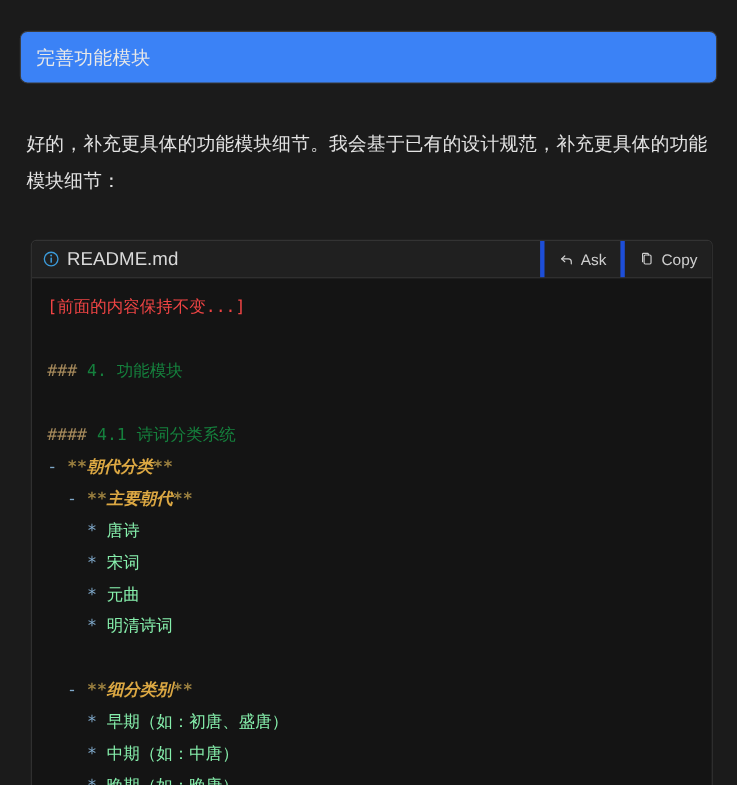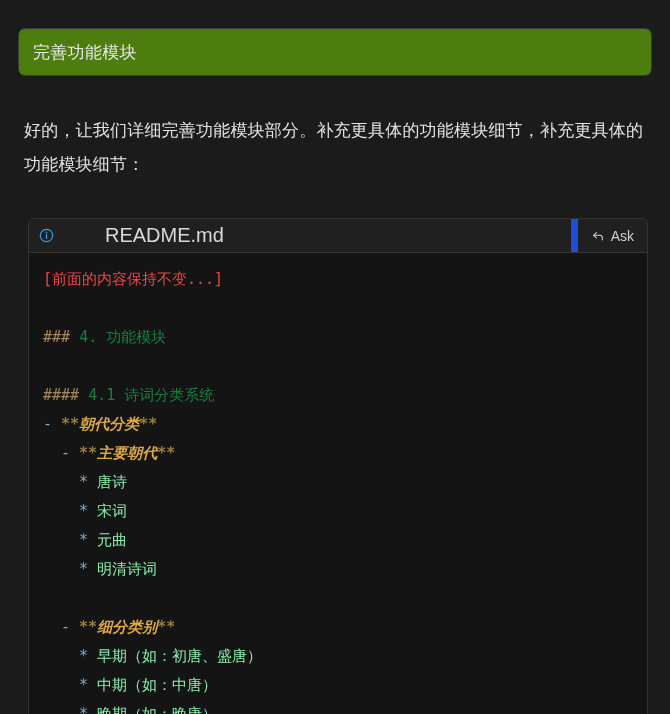--- a/index.html
+++ b/index.html
@@ -17,21 +17,21 @@
   }
 
   
   .prompt-box {
     position: absolute;
     left: 18px;
     top: 28px;
     width: 634px;
     height: 48px;
     box-sizing: border-box;
-    background: #4d7c0f;
+    background: #3b82f6;
     border: 1px solid #3a3a3a;
     border-radius: 7px;
     display: flex;
     align-items: center;
     padding: 0 14px;
   }
   .prompt-text {
     font-size: 17px;
     color: #e8e8e8;
     letter-spacing: 0.3px;
@@ -79,36 +79,35 @@
     gap: 7px;
     padding-left: 10px;
     min-width: 0;
   }
   .info-icon {
     width: 15px; height: 15px;
     flex: 0 0 auto;
     display: block;
   }
   .cb-filename {
-    font-size: 20px;
+    font-size: 17px;
     color: #d9d9d9;
     white-space: nowrap;
     overflow: hidden;
     text-overflow: ellipsis;
-    margin-left: 44px;
   }
 
   .cb-action {
     flex: 0 0 auto;
     display: flex;
     align-items: center;
     justify-content: center;
     gap: 6px;
     padding: 0 13px;
-    border-left: 7px solid #1d4ed8;
+    border-left: 4px solid #1d4ed8;
     font-size: 14px;
     color: #cfcfcf;
     cursor: pointer;
     user-select: none;
   }
   .cb-action svg { display: block; flex: 0 0 auto; }
 
   
   .cb-body {
     padding: 12px 0 0 0;
@@ -135,21 +134,21 @@
   .tok-star    { color: #7fa8c9; }   
   .tok-head    { color: #15803d; }
 </style>
 </head>
 <body>
 
 <div class="prompt-box">
   <span class="prompt-text">完善功能模块</span>
 </div>
 
-<div class="assistant-paragraph">好的，让我们详细完善功能模块部分。补充更具体的功能模块细节，补充更具体的功能模块细节：</div>
+<div class="assistant-paragraph">好的，补充更具体的功能模块细节。我会基于已有的设计规范，补充更具体的功能模块细节：</div>
 
 <div class="code-block">
 
   <div class="cb-header">
 
     <div class="cb-filename-wrap">
       <svg class="info-icon" viewBox="0 0 16 16">
         <circle cx="8" cy="8" r="6.6" fill="none" stroke="#3b9ad9" stroke-width="1.3"></circle>
         <circle cx="8" cy="4.6" r="0.95" fill="#3b9ad9"></circle>
         <rect x="7.3" y="6.5" width="1.5" height="5.1" rx="0.5" fill="#3b9ad9"></rect>
@@ -158,19 +157,26 @@
     </div>
 
     <div class="cb-action">
       <svg width="14" height="14" viewBox="0 0 16 16">
         <path d="M6.2 4.2 L3 7.2 L6.2 10.2" fill="none" stroke="#cfcfcf" stroke-width="1.25" stroke-linecap="round" stroke-linejoin="round"></path>
         <path d="M3 7.2 L10 7.2 Q13 7.2 13 10.4 L13 12.4" fill="none" stroke="#cfcfcf" stroke-width="1.25" stroke-linecap="round" stroke-linejoin="round"></path>
       </svg>
       <span>Ask</span>
     </div>
 
+    <div class="cb-action">
+      <svg width="14" height="14" viewBox="0 0 16 16">
+        <rect x="5.2" y="3.2" width="7.2" height="9.4" rx="1.3" fill="none" stroke="#cfcfcf" stroke-width="1.2"></rect>
+        <path d="M9.6 3.2 L9.6 2.4 Q9.6 1.6 8.8 1.6 L4.4 1.6 Q3.6 1.6 3.6 2.4 L3.6 10.2" fill="none" stroke="#cfcfcf" stroke-width="1.2" stroke-linecap="round"></path>
+      </svg>
+      <span>Copy</span>
+    </div>
 
 
   </div>
 
   <div class="cb-body" id="code-body"><div class="code-line" style="padding-left: 14px;"><span class="tok-bracket">[前面的内容保持不变...]</span></div><div class="code-line blank" style="padding-left: 14px;"><span class="tok-plain"></span></div><div class="code-line" style="padding-left: 14px;"><span class="tok-hash">### </span><span class="tok-head">4. 功能模块</span></div><div class="code-line blank" style="padding-left: 14px;"><span class="tok-plain"></span></div><div class="code-line" style="padding-left: 14px;"><span class="tok-hash">#### </span><span class="tok-head">4.1 诗词分类系统</span></div><div class="code-line" style="padding-left: 14px;"><span class="tok-dash">- </span><span class="tok-stars">**</span><span class="tok-bold">朝代分类</span><span class="tok-stars">**</span></div><div class="code-line" style="padding-left: 32px;"><span class="tok-dash">- </span><span class="tok-stars">**</span><span class="tok-bold">主要朝代</span><span class="tok-stars">**</span></div><div class="code-line" style="padding-left: 50px;"><span class="tok-star">* </span><span class="tok-plain">唐诗</span></div><div class="code-line" style="padding-left: 50px;"><span class="tok-star">* </span><span class="tok-plain">宋词</span></div><div class="code-line" style="padding-left: 50px;"><span class="tok-star">* </span><span class="tok-plain">元曲</span></div><div class="code-line" style="padding-left: 50px;"><span class="tok-star">* </span><span class="tok-plain">明清诗词</span></div><div class="code-line blank" style="padding-left: 14px;"><span class="tok-plain"></span></div><div class="code-line" style="padding-left: 32px;"><span class="tok-dash">- </span><span class="tok-stars">**</span><span class="tok-bold">细分类别</span><span class="tok-stars">**</span></div><div class="code-line" style="padding-left: 50px;"><span class="tok-star">* </span><span class="tok-plain">早期（如：初唐、盛唐）</span></div><div class="code-line" style="padding-left: 50px;"><span class="tok-star">* </span><span class="tok-plain">中期（如：中唐）</span></div><div class="code-line" style="padding-left: 50px;"><span class="tok-star">* </span><span class="tok-plain">晚期（如：晚唐）</span></div></div>
 
 </div>
 
 </body></html>

